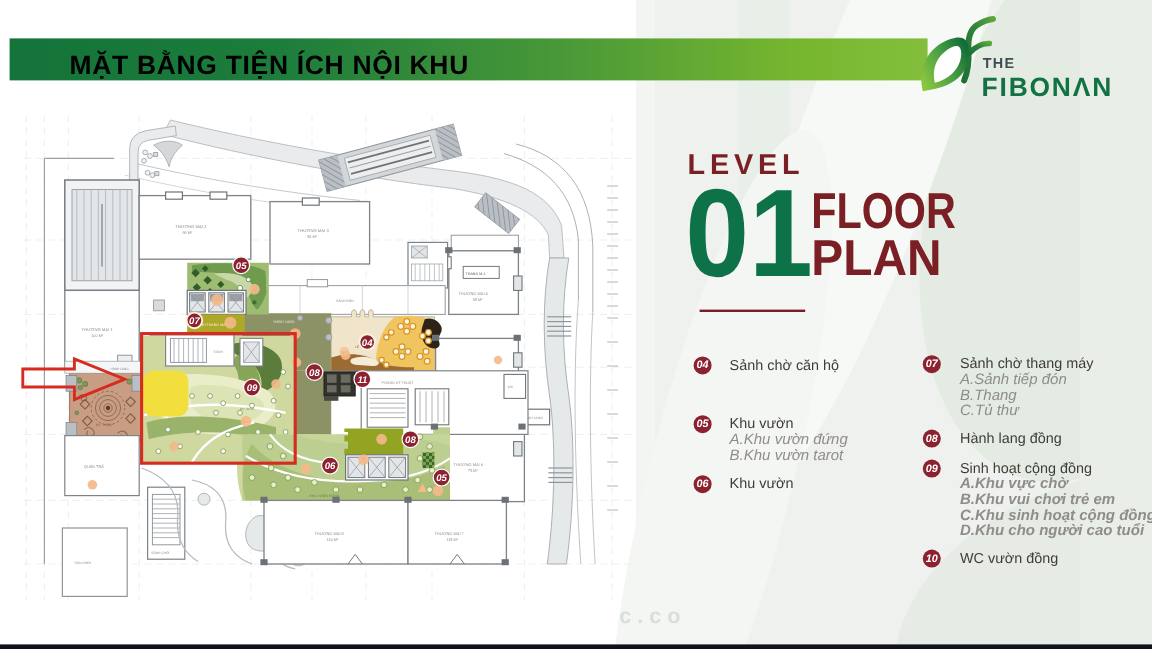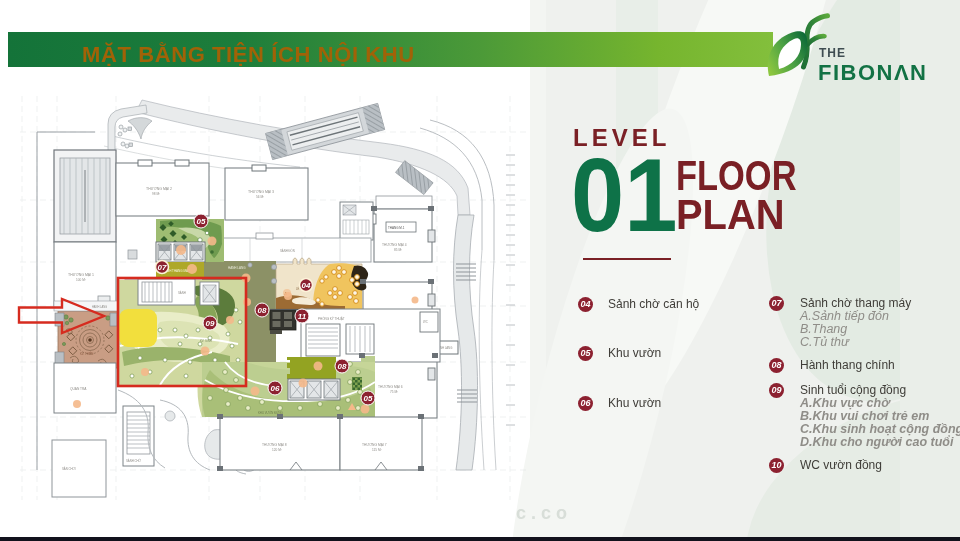--- a/index.html
+++ b/index.html
@@ -25,21 +25,21 @@
     <ellipse cx="930" cy="150" rx="150" ry="260" fill="#e3ebe3" transform="rotate(18 930 150)"></ellipse>
     <ellipse cx="725" cy="120" rx="60" ry="330" fill="#f7f9f6" transform="rotate(20 725 120)"></ellipse>
     <ellipse cx="600" cy="400" rx="60" ry="300" fill="#f4f6f3" transform="rotate(14 600 400)"></ellipse>
     <ellipse cx="920" cy="520" rx="180" ry="120" fill="#e6ece5" transform="rotate(-20 920 520)"></ellipse>
     <rect x="900" y="0" width="60" height="538" fill="#eaeee9"></rect>
   </g>
 </svg>
 
 <div class="abs" style="left:8px;top:32px;width:765px;height:35px;background:linear-gradient(90deg,#147339 0%,#1d7d3b 30%,#4c9a38 62%,#76b52e 85%,#83bf3c 100%);"></div>
 
-<div class="abs" style="left:58px;top:45px;width:700px;height:28px;color:#a16207;font-weight:bold;font-size:22px;line-height:20px;letter-spacing:0.6px;margin-left:24px;">MẶT BẰNG TIỆN ÍCH NỘI KHU</div>
+<div class="abs" style="left:58px;top:45px;width:700px;height:28px;color:#000000;font-weight:bold;font-size:22px;line-height:20px;letter-spacing:0.6px;">MẶT BẰNG TIỆN ÍCH NỘI KHU</div>
 
 <svg class="abs" style="left:760px;top:8px;" width="200" height="84" viewBox="0 0 200 84">
   <defs>
     <linearGradient id="lf1" x1="0" y1="0.8" x2="1" y2="0.2">
       <stop offset="0" stop-color="#8cc63f"></stop>
           <stop offset="0.5" stop-color="#4ba144"></stop>
           <stop offset="1" stop-color="#0f6b38"></stop>
     </linearGradient>
     <linearGradient id="lf2" x1="0" y1="1" x2="1" y2="0">
       <stop offset="0" stop-color="#1e6f35"></stop>
@@ -72,33 +72,34 @@
   .lg-c{position:absolute;width:15px;height:15px;border-radius:50%;background:#8c2130;color:#fff;font-size:9px;font-style:italic;font-weight:bold;text-align:center;line-height:15px;}
   .lg-h{position:absolute;font-size:12px;font-weight:normal;color:#3f3d38;white-space:nowrap;}
   .lg-i{position:absolute;font-size:12.5px;font-style:italic;color:#8f8d88;white-space:nowrap;line-height:13px;}
 </style>
 
 <div class="lg-c" style="left:578px;top:297px;">04</div>
 <div class="lg-h" style="left:608px;top:297px;">Sảnh chờ căn hộ</div>
 
 <div class="lg-c" style="left:578px;top:346px;">05</div>
 <div class="lg-h" style="left:608px;top:346px;">Khu vườn</div>
+<div class="lg-i" style="left:608px;top:360px;">A.Khu vườn đứng<br>B.Khu vườn tarot</div>
 
 <div class="lg-c" style="left:578px;top:396px;">06</div>
 <div class="lg-h" style="left:608px;top:396px;">Khu vườn</div>
 
 <div class="lg-c" style="left:769px;top:296px;">07</div>
 <div class="lg-h" style="left:800px;top:296px;">Sảnh chờ thang máy</div>
 <div class="lg-i" style="left:800px;top:310px;">A.Sảnh tiếp đón<br>B.Thang<br>C.Tủ thư</div>
 
 <div class="lg-c" style="left:769px;top:358px;">08</div>
-<div class="lg-h" style="left:800px;top:358px;">Hành thang chính</div>
+<div class="lg-h" style="left:800px;top:358px;">Hành lang đồng</div>
 
 <div class="lg-c" style="left:769px;top:383px;">09</div>
-<div class="lg-h" style="left:800px;top:383px;">Sinh tuổi cộng đồng</div>
+<div class="lg-h" style="left:800px;top:383px;">Sinh hoạt cộng đồng</div>
 <div class="lg-i" style="left:800px;top:397px;font-weight:bold;">A.Khu vực chờ<br>B.Khu vui chơi trẻ em<br>C.Khu sinh hoạt cộng đồng<br>D.Khu cho người cao tuổi</div>
 
 <div class="lg-c" style="left:769px;top:458px;">10</div>
 <div class="lg-h" style="left:800px;top:458px;">WC vườn đồng</div>
 
 <svg id="plan" class="abs" style="left:0;top:0;" width="960" height="541" viewBox="0 0 960 541">
 <defs>
   <pattern id="hatch" width="5" height="5" patternUnits="userSpaceOnUse" patternTransform="rotate(45)">
     <rect width="5" height="5" fill="#d4d8db"></rect>
           <line x1="0" y1="0" x2="0" y2="5" stroke="#9aa0a5" stroke-width="1.2"></line>

